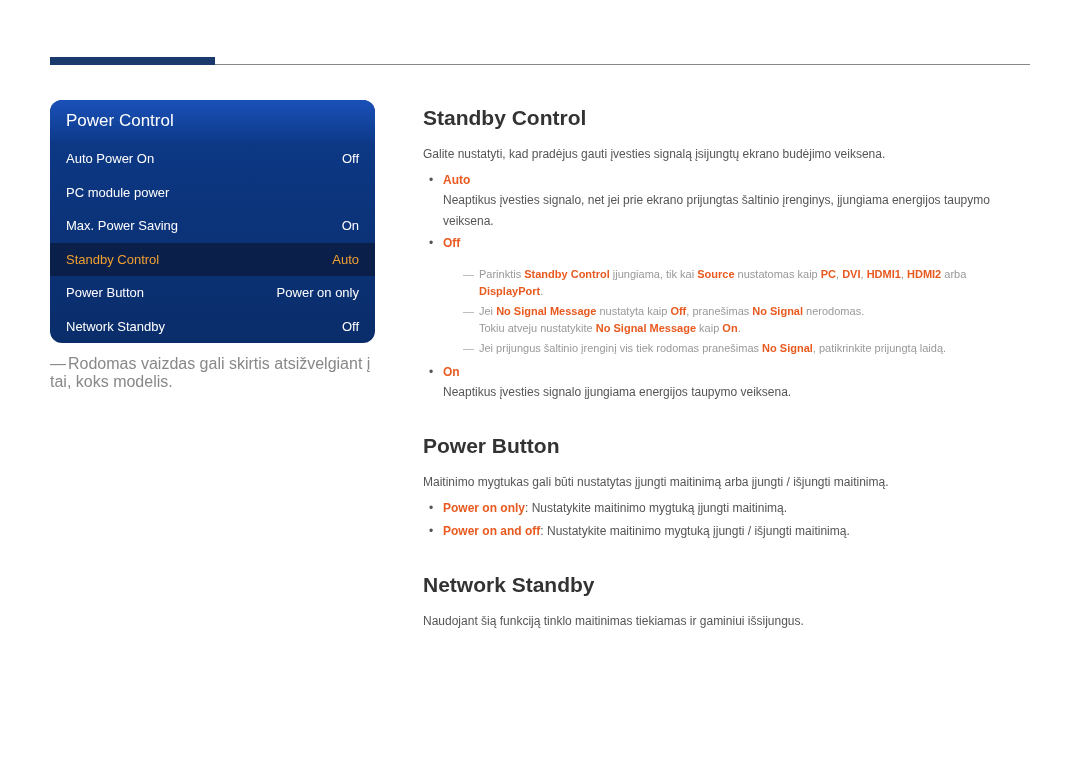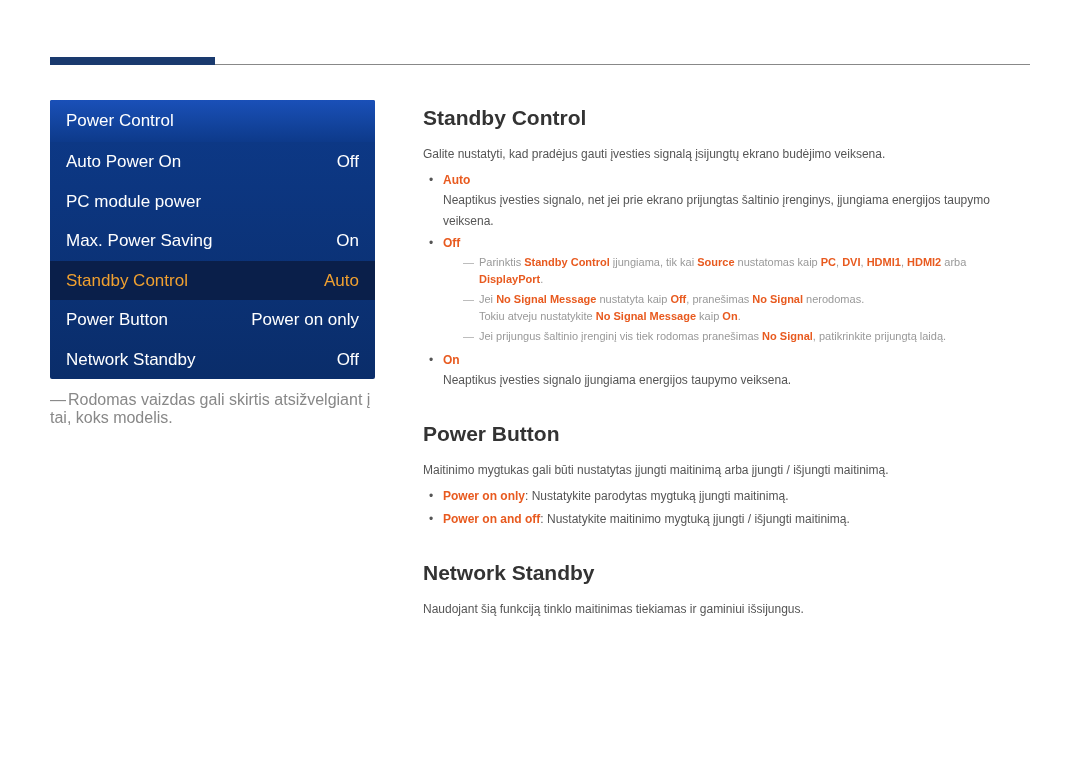--- a/index.html
+++ b/index.html
@@ -36,36 +36,36 @@
       display: flex;
       padding-top: 50px;
       gap: 48px;
     }
     .left-col {
       width: 325px;
       flex-shrink: 0;
     }
     .menu-panel {
       background: linear-gradient(to bottom, #0d3a8a 0%, #0a2d6a 100%);
-      border-radius: 2px;
+      border-radius: 12px;
       overflow: hidden;
       color: #fff;
       font-size: 13px;
     }
     .menu-title {
       font-size: 17px;
       font-weight: normal;
       padding: 11px 16px;
       background: linear-gradient(to bottom, #1a50b8 0%, #0d3a8a 100%);
     }
     .menu-item {
       display: flex;
       justify-content: space-between;
       padding: 7px 16px;
-      font-size: 17px;
+      font-size: 13px;
       line-height: 1.5;
     }
     .menu-item.selected {
       background: #0a1f4a;
     }
     .menu-item.selected .menu-label,
     .menu-item.selected .menu-value {
       color: #f0a030;
     }
     .footnote {
@@ -111,21 +111,21 @@
     }
     .emph {
       color: #e85a1f;
       font-weight: bold;
     }
     .emph-gray {
       color: #999;
     }
     .note-block {
       padding-left: 20px;
-      margin-top: 0;
+      margin-top: 12px;
       margin-bottom: 4px;
     }
     .note-line {
       position: relative;
       padding-left: 16px;
       color: #999;
       font-size: 11px;
       line-height: 1.6;
       margin-bottom: 2px;
     }
@@ -208,21 +208,21 @@
           <div>Neaptikus įvesties signalo įjungiama energijos taupymo veiksena.</div>
         </li>
       </ul>
     </div>
 
     <div class="section">
       <h2>Power Button</h2>
       <p>Maitinimo mygtukas gali būti nustatytas įjungti maitinimą arba įjungti / išjungti maitinimą.</p>
       <ul class="bullet-list">
         <li>
-          <span class="emph">Power on only</span><span>: Nustatykite parodytas mygtuką įjungti maitinimą.</span>
+          <span class="emph">Power on only</span><span>: Nustatykite maitinimo mygtuką įjungti maitinimą.</span>
         </li>
         <li>
           <span class="emph">Power on and off</span><span>: Nustatykite maitinimo mygtuką įjungti / išjungti maitinimą.</span>
         </li>
       </ul>
     </div>
 
     <div class="section">
       <h2>Network Standby</h2>
       <p>Naudojant šią funkciją tinklo maitinimas tiekiamas ir gaminiui išsijungus.</p>

